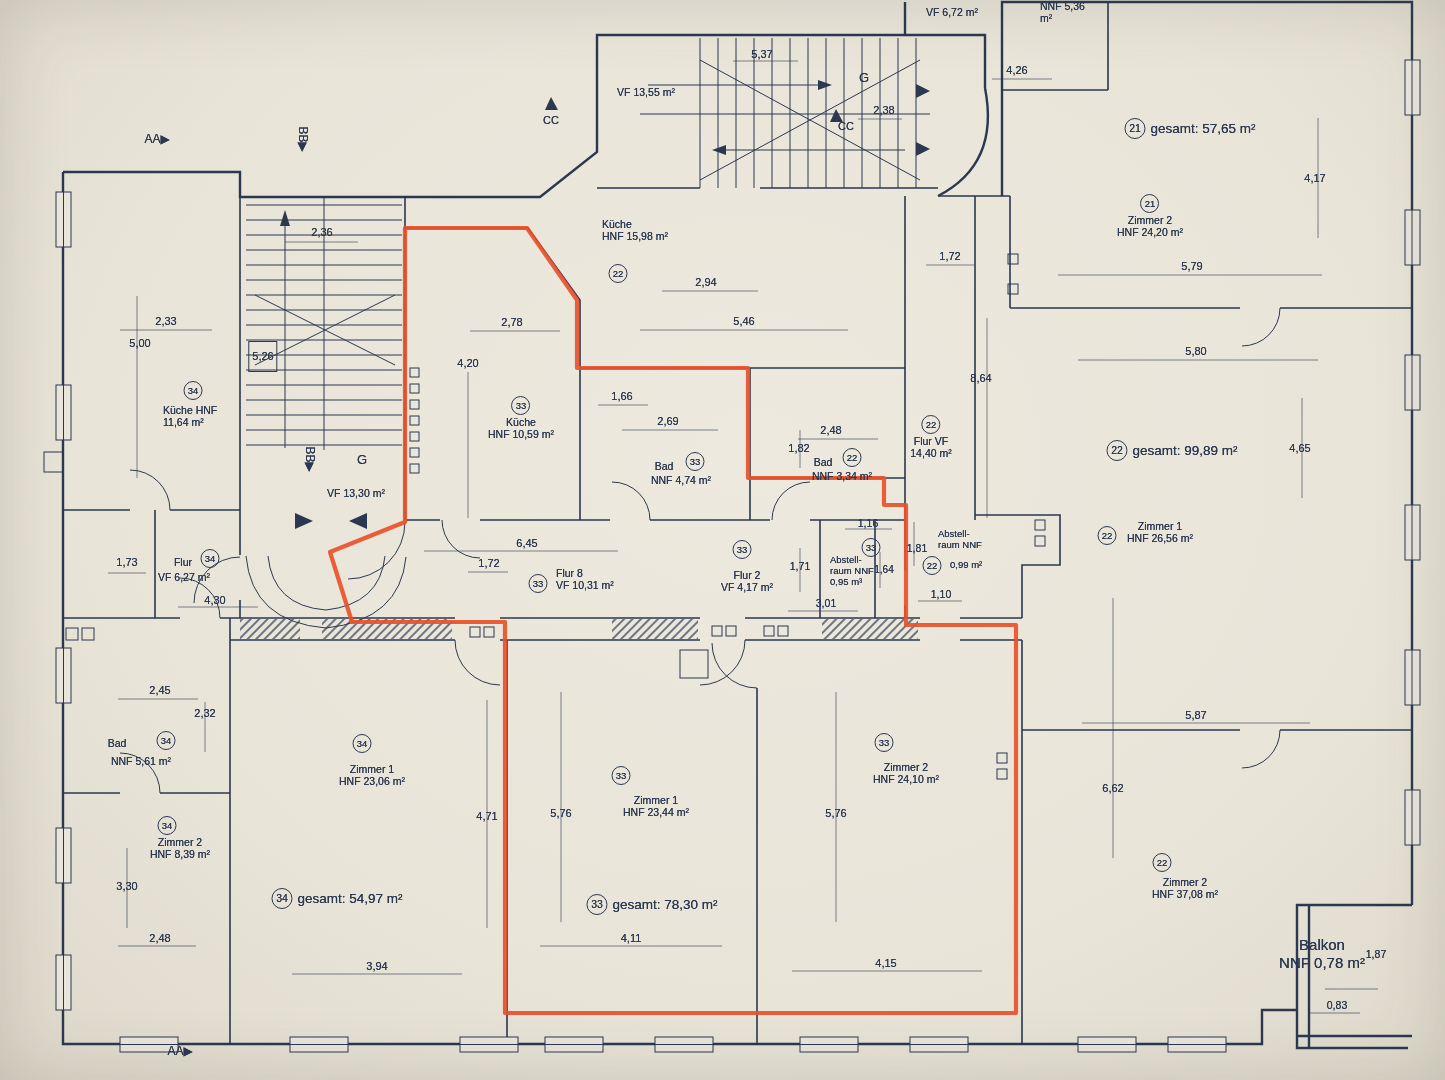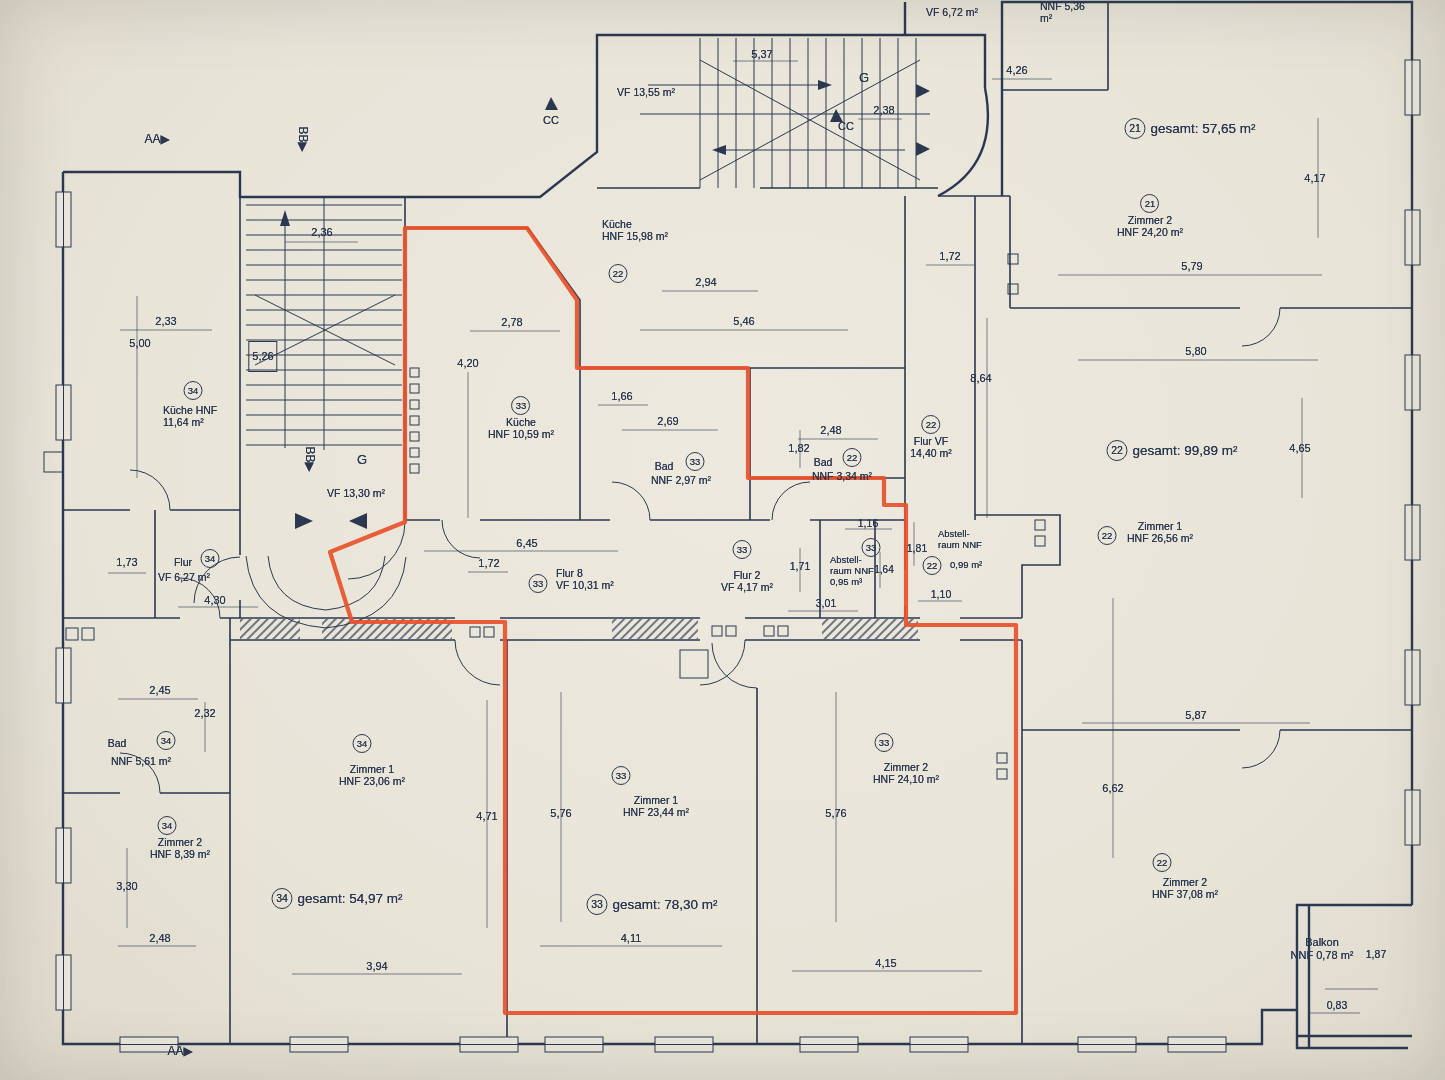--- a/index.html
+++ b/index.html
@@ -347,21 +347,21 @@
       <div class="lbl" style="left: 356px; top: 487px; font-size: 10.5px;">
         <div class="ln">VF 13,30 m²</div>
       </div>
       <div class="lbl" style="left: 664px; top: 460px; font-size: 10.5px;">
         <div class="ln">Bad</div>
       </div>
       <div class="lbl" style="left: 695px; top: 452px;">
         <span class="circ">33</span>
       </div>
       <div class="lbl" style="left: 681px; top: 474px; font-size: 10.5px;">
-        <div class="ln">NNF 2,97 m²</div>
+        <div class="ln">NNF 4,74 m²</div>
       </div>
       <div class="lbl" style="left: 823px; top: 456px; font-size: 10.5px;">
         <div class="ln">Bad</div>
       </div>
       <div class="lbl" style="left: 852px; top: 448px;">
         <span class="circ">22</span>
       </div>
       <div class="lbl" style="left: 842px; top: 470px; font-size: 10.5px;">
         <div class="ln">NNF 3,34 m²</div>
       </div>
@@ -524,21 +524,21 @@
       </div>
       <div class="lbl" style="left: 377px; top: 960px;">
         <div class="ln">3,94</div>
       </div>
       <div class="lbl" style="left: 631px; top: 932px;">
         <div class="ln">4,11</div>
       </div>
       <div class="lbl" style="left: 886px; top: 957px;">
         <div class="ln">4,15</div>
       </div>
-      <div class="lbl" style="left: 1322px; top: 936px; font-size: 11px;">
+      <div class="lbl" style="left: 1322px; top: 936px; font-size: 15px;">
         <div class="ln">Balkon</div>
         <div class="ln">NNF 0,78 m²</div>
       </div>
       <div class="lbl" style="left: 1350px; top: 948px; font-size: 10.5px; margin-left: 26px;">
         <div class="ln">1,87</div>
       </div>
       <div class="lbl" style="left: 1337px; top: 999px; font-size: 10.5px;">
         <div class="ln">0,83</div>
       </div>
       <div class="lbl" style="left: 180px; top: 1044px; font-size: 12px;">

